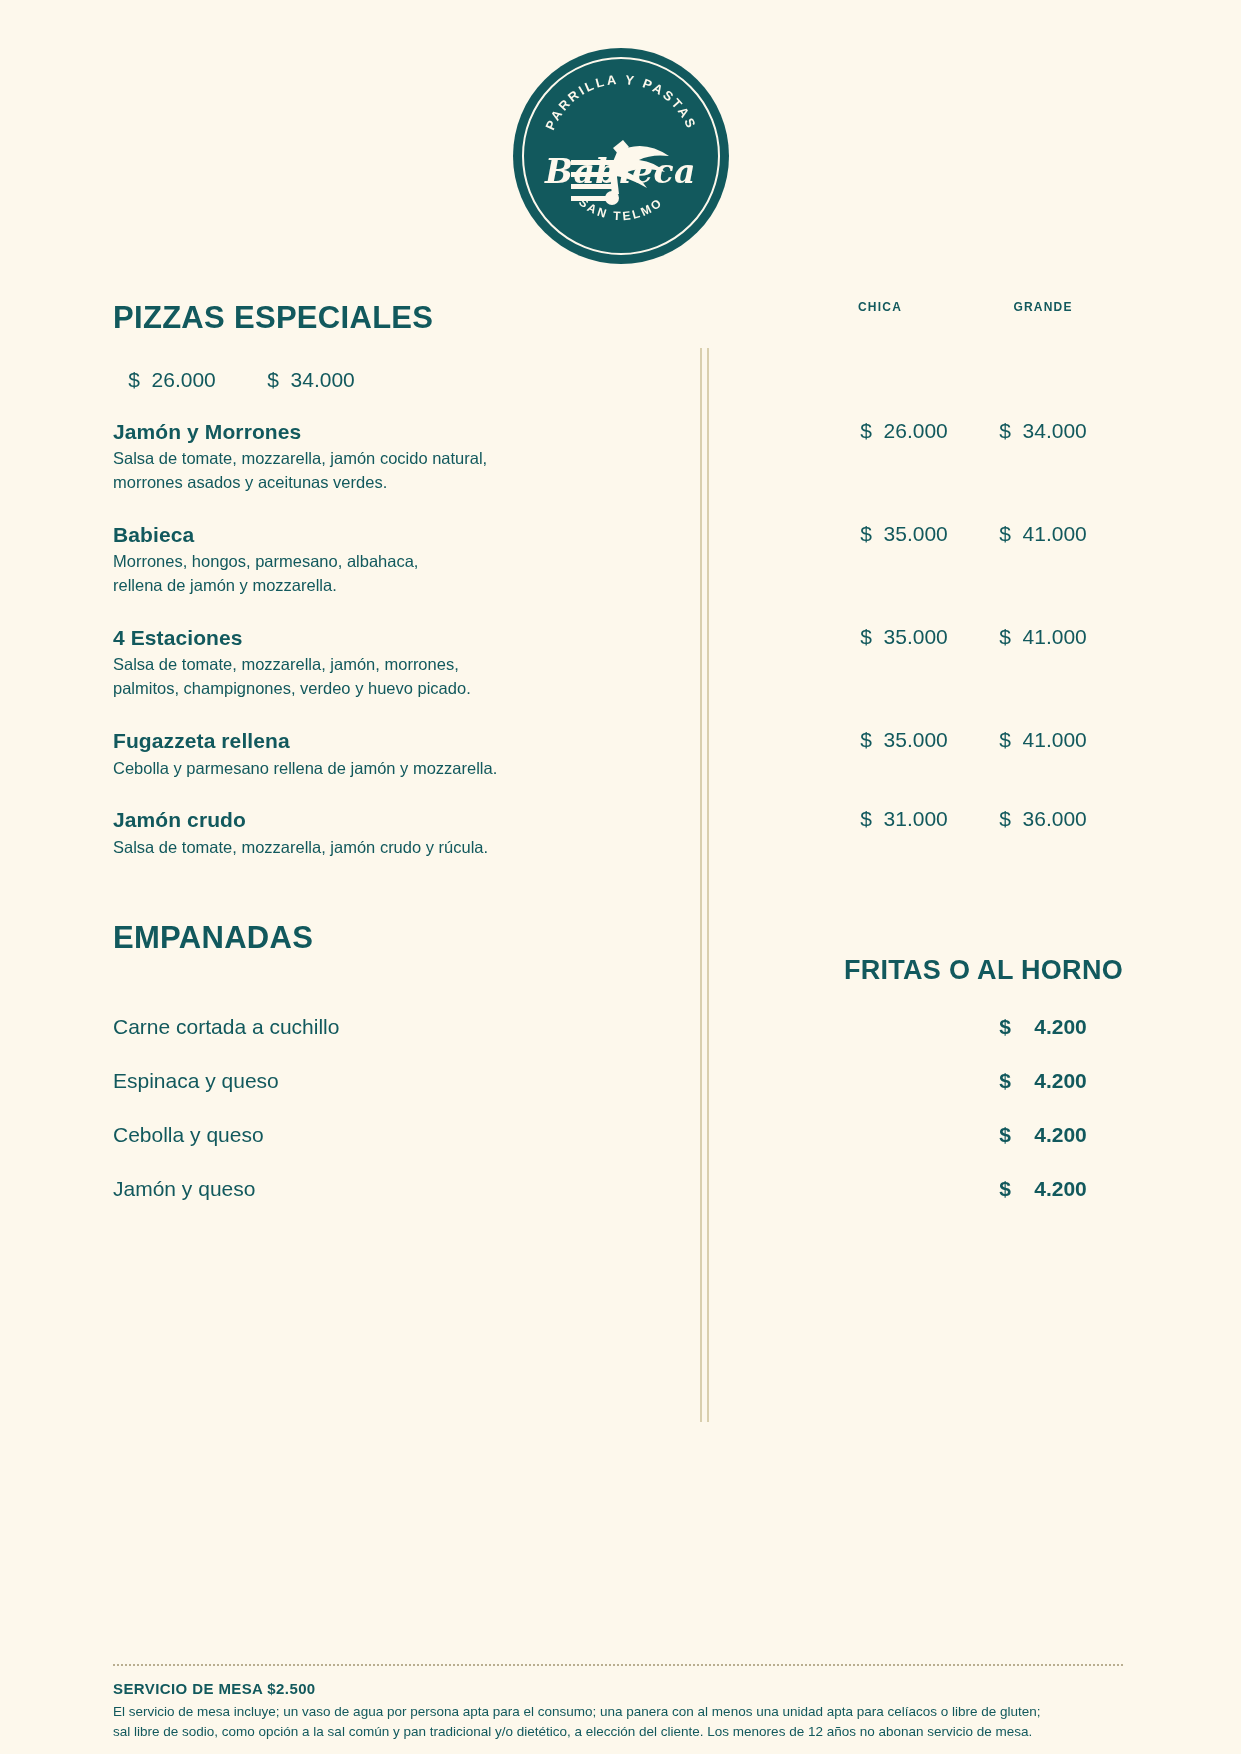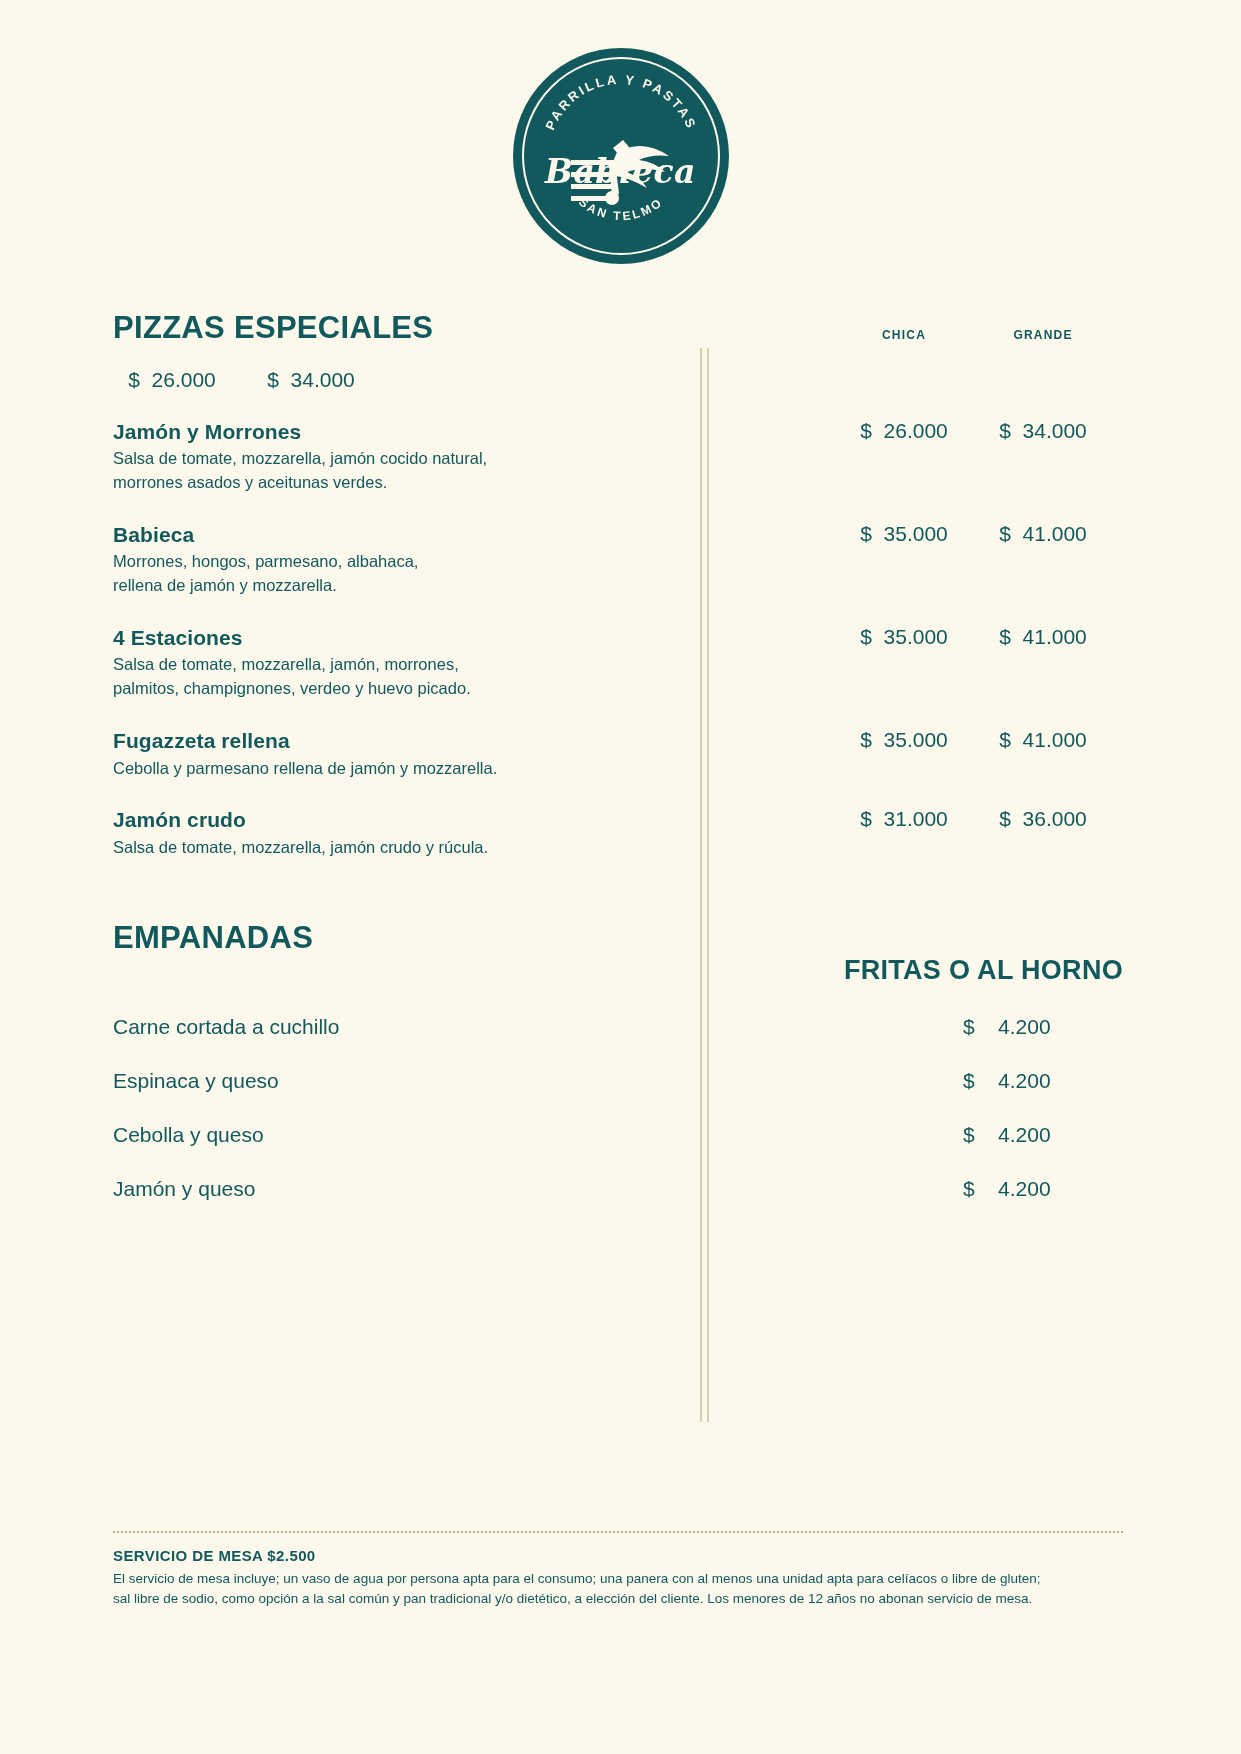--- a/index.html
+++ b/index.html
@@ -67,22 +67,22 @@
 
   
   .content {
     position: absolute;
     top: 300px;
     left: 113px;
     width: 1010px;
   }
   .section-head {
     display: flex;
-    align-items: flex-end;
     height: 46px;
+    gap: 24px;
   }
   .section-title {
     font-size: 31px;
     font-weight: 700;
     letter-spacing: 0.3px;
     color: #12595d;
     flex: 1;
   }
   .col-head {
     width: 118px;
@@ -171,31 +171,32 @@
     margin-bottom: 30px;
   }
   .emp-name {
     flex: 1;
     font-size: 21px;
     font-weight: 500;
     color: #12595d;
   }
   .emp-price {
     width: 160px;
+    text-align: center;
     font-size: 21px;
-    font-weight: 400;
+    font-weight: 700;
     color: #12595d;
     white-space: pre;
   }
 
   
   .footer {
     position: absolute;
     left: 113px;
-    top: 1531px;
+    top: 1664px;
     width: 1010px;
   }
   .footer-sep {
     border-top: 2px dotted #b9ae90;
     margin-bottom: 14px;
   }
   .footer-title {
     font-size: 15px;
     font-weight: 700;
     letter-spacing: 0.4px;

